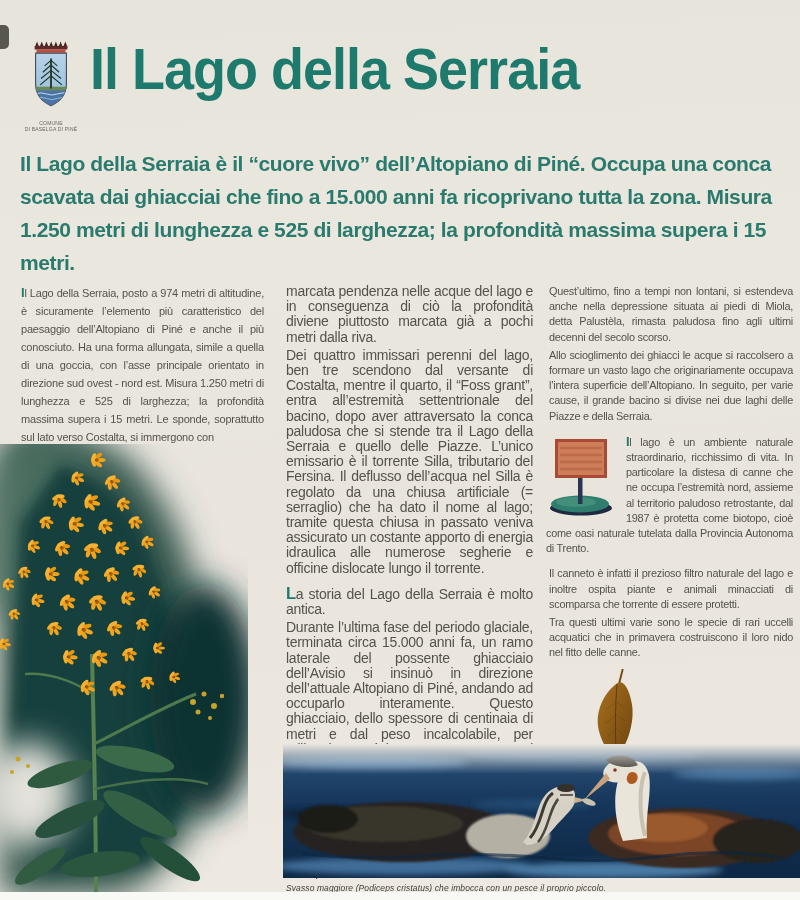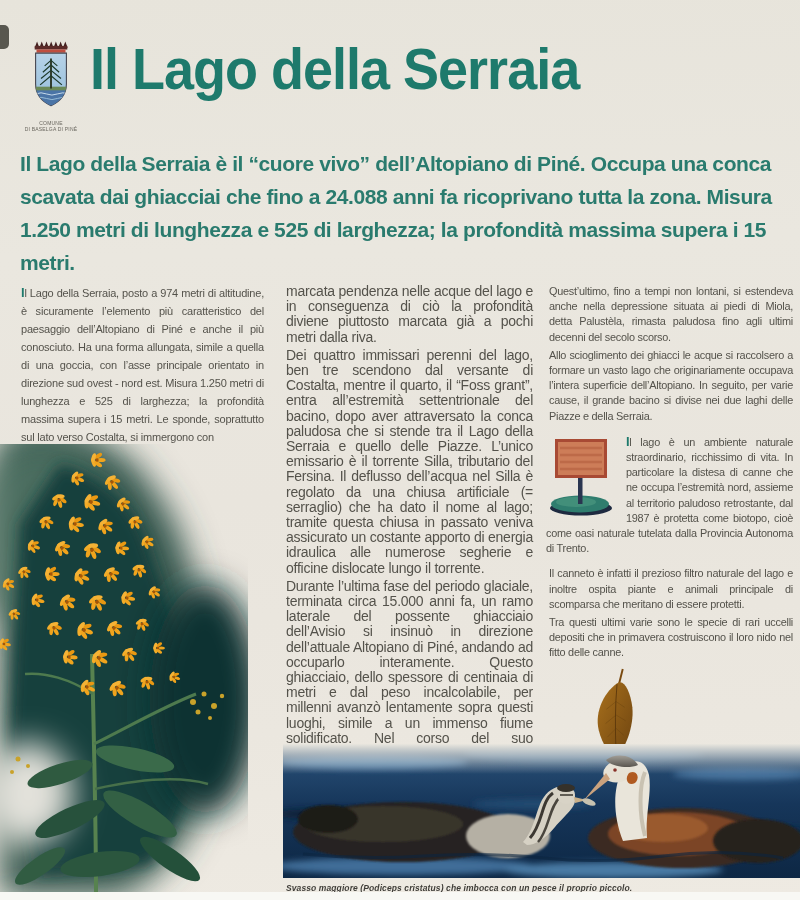--- a/index.html
+++ b/index.html
@@ -40,21 +40,21 @@
   .flower-photo{position:absolute;left:0;top:444px;width:248px;height:448px;}
   .bird-photo{
     position:absolute;left:283px;top:744px;width:517px;height:134px;overflow:hidden;
     box-shadow:inset 0 0 28px 20px #e9e6de;
   }
   .bird-photo svg{display:block;}
   .bird-fade{position:absolute;left:0;top:0;width:100%;height:30px;
     background:linear-gradient(#e9e6de,rgba(233,230,222,0));}
   .bird-caption{
     position:absolute;left:286px;top:883px;width:470px;
-    font-size:8.5px;font-style:italic;color:#3f3d38;letter-spacing:.1px;font-weight:bold;
+    font-size:8.5px;font-style:italic;color:#3f3d38;letter-spacing:.1px;
   }
   .bottom-strip{position:absolute;left:0;top:892px;width:800px;height:8px;background:#f8f8f4;}
 </style>
 </head>
 <body>
 
 <div id="canvas">
 
   <div class="corner-mark"></div>
 
@@ -83,50 +83,51 @@
       <path d="M32,30 l-7,6 M32,30 l7,6 M32,35 l-9,8 M32,35 l9,8 M32,41 l-11,9 M32,41 l11,9 M32,47 l-12,10 M32,47 l12,10" stroke="#1e3a2a" stroke-width="1.3" fill="none"></path>
     </svg>
     <div class="coa-caption">
       <div>COMUNE</div>
       <div>DI BASELGA DI PINÉ</div>
     </div>
   </div>
 
   <div class="page-title">Il Lago della Serraia</div>
 
-  <div class="intro">Il Lago della Serraia è il “cuore vivo” dell’Altopiano di Piné. Occupa una conca scavata dai ghiacciai che fino a 24.088 anni fa ricoprivano tutta la zona. Misura 1.250 metri di lunghezza e 525 di larghezza; la profondità massima supera i 15 metri.</div>
+  <div class="intro">Il Lago della Serraia è il “cuore vivo” dell’Altopiano di Piné. Occupa una conca scavata dai ghiacciai che fino a 15.000 anni fa ricoprivano tutta la zona. Misura 1.250 metri di lunghezza e 525 di larghezza; la profondità massima supera i 15 metri.</div>
 
   <div class="col" id="col1">
     <p class="dropcap"><span class="dc">I</span>l Lago della Serraia, posto a 974 metri di altitudine, è sicuramente l’elemento più caratteristico del paesaggio dell’Altopiano di Piné e anche il più conosciuto. Ha una forma allungata, simile a quella di una goccia, con l’asse principale orientato in direzione sud ovest - nord est. Misura 1.250 metri di lunghezza e 525 di larghezza; la profondità massima supera i 15 metri. Le sponde, soprattutto sul lato verso Costalta, si immergono con</p>
   </div>
 
   <div class="col" id="col2">
     <p>marcata pendenza nelle acque del lago e in conseguenza di ciò la profondità diviene piuttosto marcata già a pochi metri dalla riva.</p>
     <p>Dei quattro immissari perenni del lago, ben tre scendono dal versante di Costalta, mentre il quarto, il “Foss grant”, entra all’estremità settentrionale del bacino, dopo aver attraversato la conca paludosa che si stende tra il Lago della Serraia e quello delle Piazze. L’unico emissario è il torrente Silla, tributario del Fersina. Il deflusso dell’acqua nel Silla è regolato da una chiusa artificiale (= serraglio) che ha dato il nome al lago; tramite questa chiusa in passato veniva assicurato un costante apporto di energia idraulica alle numerose segherie e officine dislocate lungo il torrente.</p>
+    <p class="dropcap gap"><span class="dc">L</span>a storia del Lago della Serraia è molto antica.</p>
     <p>Durante l’ultima fase del periodo glaciale, terminata circa 15.000 anni fa, un ramo laterale del possente ghiacciaio dell’Avisio si insinuò in direzione dell’attuale Altopiano di Piné, andando ad occuparlo interamente. Questo ghiacciaio, dello spessore di centinaia di metri e dal peso incalcolabile, per millenni avanzò lentamente sopra questi luoghi, simile a un immenso fiume solidificato. Nel corso del suo inarrestabile fluire si comportò come una colossale lima, modellando l’intera vallata: erose gli spigoli vivi dei monti e dei dossi, scavò conche e depressioni e abbandonò un po’ ovunque, sotto forma di depositi morenici, il materiale scavato.</p>
   </div>
 
   <div class="col" id="col3">
     <p>Quest’ultimo, fino a tempi non lontani, si estendeva anche nella depressione situata ai piedi di Miola, detta Palustèla, rimasta paludosa fino agli ultimi decenni del secolo scorso.</p>
     <p>Allo scioglimento dei ghiacci le acque si raccolsero a formare un vasto lago che originariamente occupava l’intera superficie dell’Altopiano. In seguito, per varie cause, il grande bacino si divise nei due laghi delle Piazze e della Serraia.</p>
     <div class="gap">
       <span class="sign-float">
         <svg width="72" height="80" viewBox="0 0 72 80">
           <ellipse cx="35" cy="72" rx="31" ry="7.5" fill="#1e2a40"></ellipse>
           <ellipse cx="34" cy="68" rx="29" ry="8.5" fill="#2f7d6e"></ellipse>
           <ellipse cx="30" cy="66" rx="20" ry="5" fill="#49957f" opacity=".75"></ellipse>
           <rect x="32" y="40" width="4.5" height="28" fill="#2a3550"></rect>
           <rect x="9" y="3" width="52" height="39" fill="#a84a34"></rect>
           <rect x="12" y="6" width="46" height="33" fill="#cd7d58"></rect>
           <path d="M14,12 h42 M14,19 h42 M14,26 h42 M14,33 h42" stroke="#bd6a48" stroke-width="2.5"></path>
         </svg>
       </span><span class="dropcap"><span class="dc">I</span>l lago è un ambiente naturale straordinario, ricchissimo di vita. In particolare la distesa di canne che ne occupa l’estremità nord, assieme al territorio paludoso retrostante, dal 1987 è protetta come biotopo, cioè come oasi naturale tutelata dalla Provincia Autonoma di Trento.</span>
     </div>
-    <p class="gap">Il canneto è infatti il prezioso filtro naturale del lago e inoltre ospita piante e animali principale di scomparsa che meritano di essere protetti.</p>
-    <p>Tra questi ultimi varie sono le specie di rari uccelli depositi che in primavera costruiscono il loro nido nel fitto delle canne.</p>
+    <p class="gap">Il canneto è infatti il prezioso filtro naturale del lago e inoltre ospita piante e animali minacciati di scomparsa che torrente di essere protetti.</p>
+    <p>Tra questi ultimi varie sono le specie di rari uccelli acquatici che in primavera costruiscono il loro nido nel fitto delle canne.</p>
     <span class="leaf">
       <svg width="62" height="96" viewBox="0 0 64 100">
         <defs>
           <linearGradient id="leafg" x1="0" y1="0" x2="1" y2="1">
             <stop offset="0" stop-color="#a8701c"></stop>
               <stop offset="1" stop-color="#6e4410"></stop>
           </linearGradient>
         </defs>
         <path d="M34,18 L38,2" stroke="#7a4a10" stroke-width="2"></path>
         <path d="M34,16 C20,24 8,46 13,66 C17,82 26,94 31,92 C40,88 50,62 48,42 C46,26 40,14 34,16 Z" fill="url(#leafg)"></path>

